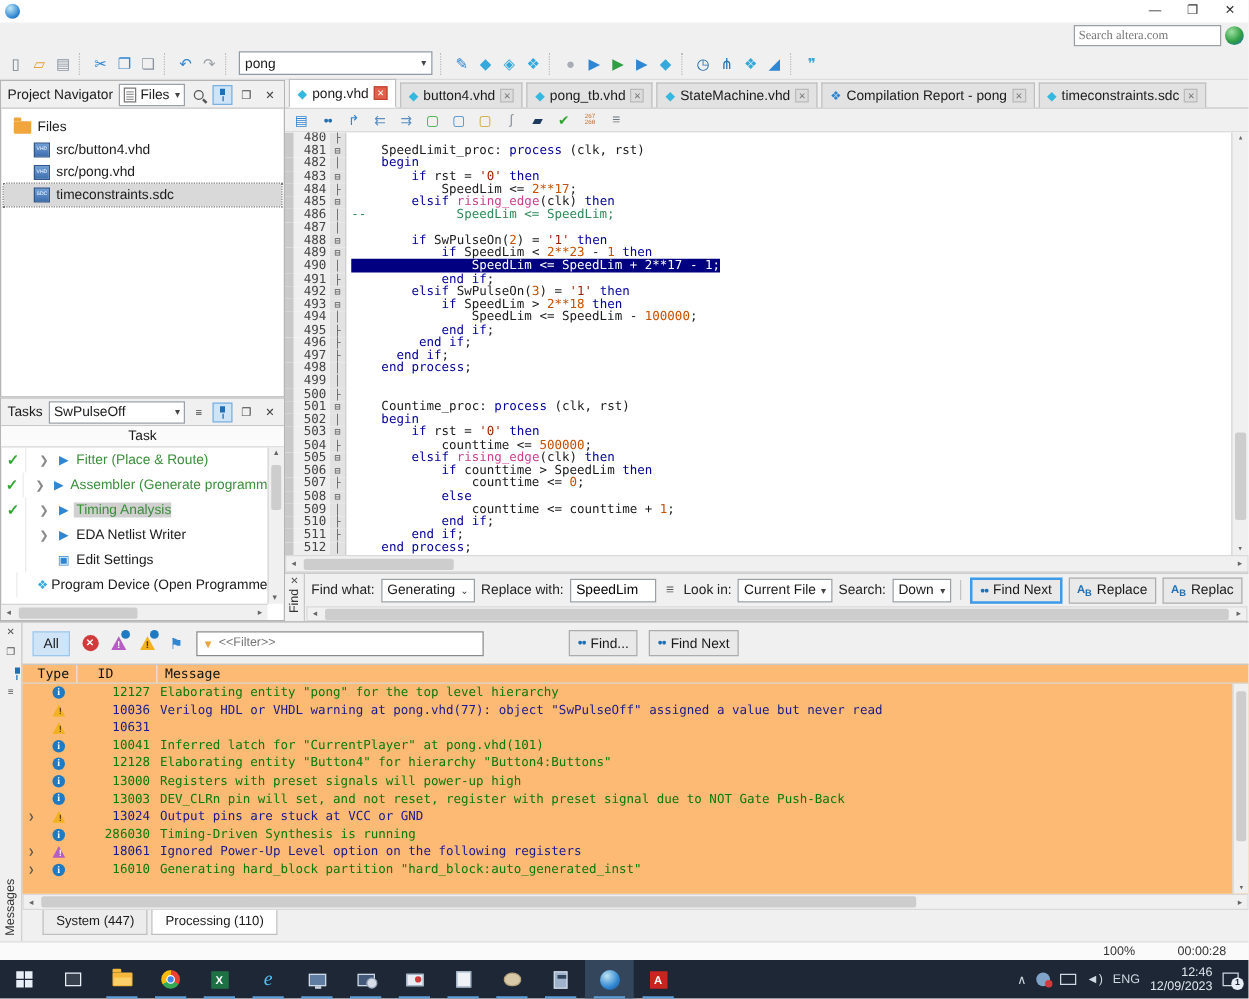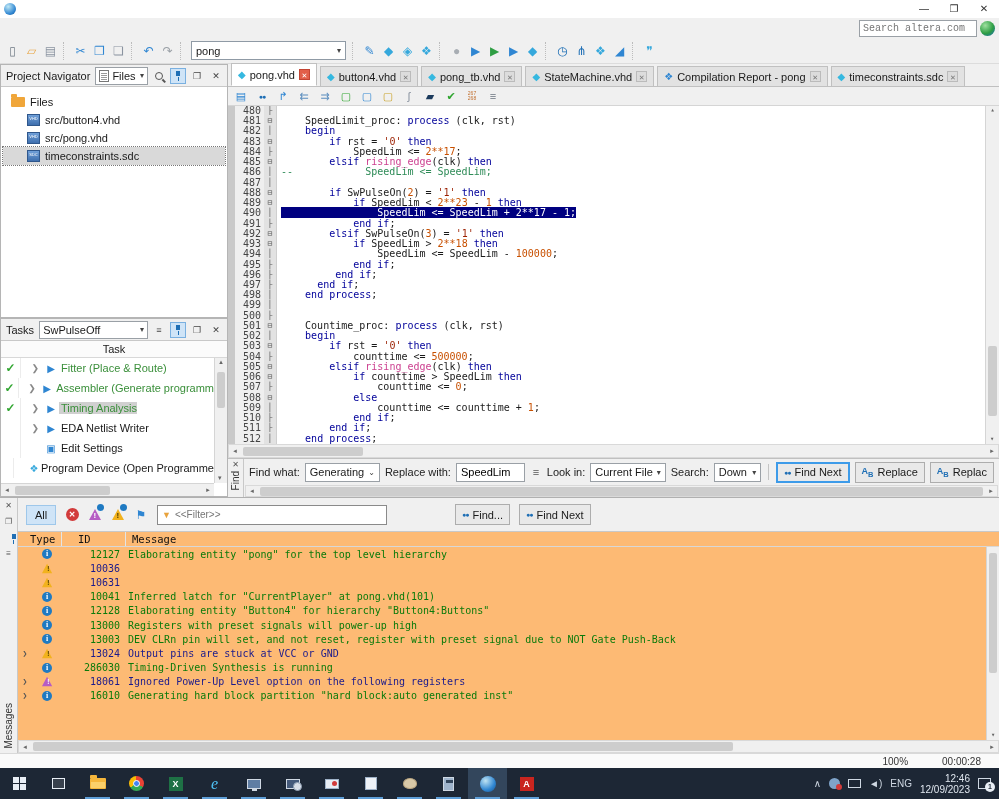--- a/index.html
+++ b/index.html
@@ -8,21 +8,21 @@
 
 .titlebar{position:absolute;top:0;left:0;right:0;height:18px;background:#fff;display:flex;align-items:center;gap:5px;padding-left:4px}
 .appglobe{width:12px;height:12px;border-radius:50%;background:radial-gradient(circle at 35% 30%,#bfe8f5,#2f86d2 65%,#1b4f86)}
 .title{font-size:11px;color:#000;white-space:nowrap}
 .winbtns{margin-left:auto;display:flex}
 .winbtn{width:30px;height:17px;text-align:center;line-height:16px;font-size:10px;color:#333}
 
 .menubar{position:absolute;top:18px;left:0;right:0;height:20px;background:#f0f0f0;display:flex;align-items:center;padding-left:2px}
 .menu-item{padding:3px 8px;color:#111}
 .searchbox{position:absolute;top:20px;right:22px;width:118px;height:17px;background:#fff;border:1px solid #9aa0a6;display:flex;align-items:center}
-.searchbox input{border:none;outline:none;width:100%;font-size:10px;padding:0 3px;font-family:Liberation Mono, monospace;color:#777}
+.searchbox input{border:none;outline:none;width:100%;font-size:10px;padding:0 3px;font-family:Liberation Serif, serif;color:#777}
 .sglobe{position:absolute;top:21px;right:4px;width:15px;height:15px;border-radius:50%;background:radial-gradient(circle at 35% 30%,#9fe0a0,#2f9e44 55%,#1565c0)}
 
 .toolbar{position:absolute;top:38px;left:0;right:0;height:26px;display:flex;align-items:center;padding-left:3px;border-bottom:1px solid #dcdcdc;background:#f0f0f0}
 .ticon{width:19px;height:19px;display:flex;align-items:center;justify-content:center;font-size:12px}
 .tsep{width:5px;height:18px;border-left:1px dotted #bcbcbc;margin:0 3px}
 .tcombo{width:155px;height:19px;background:#fff;border:1px solid #8f9aa5;display:flex;align-items:center;padding:0 4px;margin:0 3px}
 .tcombo .arr{margin-left:auto;font-size:8px;color:#444}
 
 .panel{position:absolute;background:#fff;border:1px solid #b5b5b5}
 .phead{height:22px;background:#f0f0f0;display:flex;align-items:center;gap:3px;padding:0 3px;border-bottom:1px solid #c8c8c8}
@@ -541,20 +541,21 @@
               </span>
               <span class="mid">12127</span>
               <span class="mtext">Elaborating entity "pong" for the top level hierarchy</span>
             </div>
             <div class="mrow navy">
               <span class="mexp"></span>
               <span class="mico">
                 <span class="wico mwico"></span>
               </span>
               <span class="mid">10036</span>
+              <span class="mtext">Verilog HDL or VHDL warning at pong.vhd(77): object "SwPulseOff" assigned a value but never read</span>
             </div>
             <div class="mrow navy">
               <span class="mexp"></span>
               <span class="mico">
                 <span class="wico mwico"></span>
               </span>
               <span class="mid">10631</span>
             </div>
             <div class="mrow green">
               <span class="mexp"></span>
@@ -623,20 +624,24 @@
           </div>
         <div class="mvscroll">
             <span class="thumbv" style="top:6px;height:120px"></span>
             <span style="position:absolute;bottom:1px;left:4px">▾</span>
           </div>
       </div>
       <div class="mhscroll">
           <span class="arrbtn">◂</span>
           <span class="thumbh" style="width:700px"></span>
           <span class="arrbtn" style="margin-left:auto">▸</span>
+        </div>
+      <div class="mtabs" id="mtabs">
+          <span class="mtab">System (447)</span>
+          <span class="mtab active">Processing (110)</span>
         </div>
     </div>
   </div>
 
   <div class="statusbar">
     <span>100%</span>
     <span>00:00:28</span>
   </div>
 
   <div class="taskbar">

